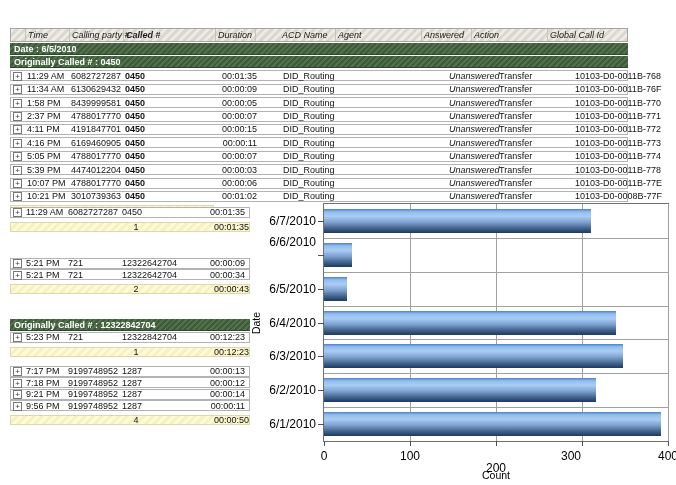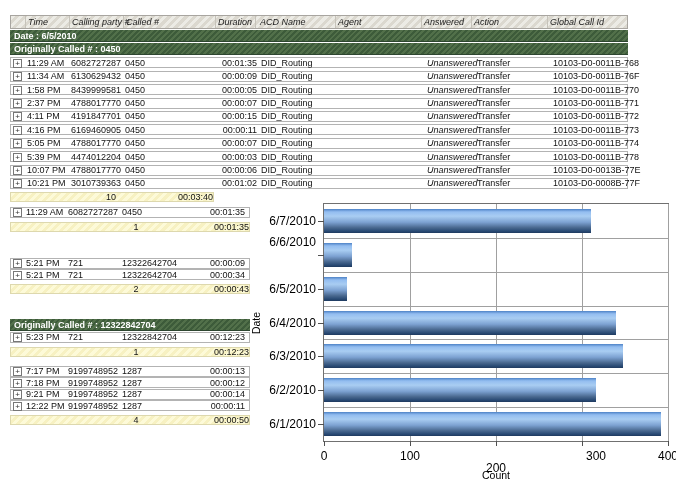--- a/index.html
+++ b/index.html
@@ -1,20 +1,20 @@
 <!DOCTYPE html>
 <html><head>
 <meta charset="utf-8">
 <style>
   html,body{margin:0;padding:0;background:#fff;}
   #app{position:relative;width:676px;height:485px;background:#fff;overflow:hidden;
        font-family:"Liberation Sans",sans-serif;color:#111;}
 
   
-  .toptable{position:absolute;left:10px;top:15px;width:618px;}
+  .toptable{position:absolute;left:10px;top:28px;width:618px;}
   .thead{display:flex;align-items:center;height:14px;border:1px solid #a8a5a0;box-sizing:border-box;
          background:repeating-linear-gradient(135deg,#ecebe5 0 3px,#dbd8cf 3px 6px);
          font-size:9px;font-style:italic;color:#222;white-space:nowrap;}
   .hcell{border-left:1px solid #c6c3ba;height:100%;display:flex;align-items:center;
          box-sizing:border-box;padding-left:2px;}
   .hcell:first-child{border-left:none;}
   .gbar{height:11px;margin-top:1px;display:flex;align-items:center;
         background:repeating-linear-gradient(135deg,#52704a 0 2px,#3d5b3a 2px 4px);
         border-bottom:1px solid #2e4630;
         color:#fff;font-size:9px;font-weight:bold;padding-left:4px;white-space:nowrap;}
@@ -22,23 +22,23 @@
         box-sizing:border-box;background:#fff;font-size:9px;white-space:nowrap;padding-left:2px;}
   .srow{display:flex;align-items:center;height:11px;margin-top:0.5px;border:1px solid #b3b3b3;
         box-sizing:border-box;background:#fff;font-size:9px;white-space:nowrap;padding-left:2px;}
   .ysum{display:flex;align-items:center;height:10px;border:1px solid #ddd8ae;box-sizing:border-box;
         background:repeating-linear-gradient(135deg,#fdfad8 0 3px,#f7f1c2 3px 6px);
         font-size:9px;white-space:nowrap;}
   .expbox{display:inline-block;width:9px;height:9px;border:1px solid #777;background:#fff;
           font-size:8px;line-height:8px;text-align:center;color:#333;box-sizing:border-box;}
   
   .c-exp{width:14px;flex:none;}  .c-time{width:44px;flex:none;}
-  .c-calling{width:54px;flex:none;} .c-called{width:92px;flex:none;}
+  .c-calling{width:54px;flex:none;} .c-called{width:92px;flex:none;font-weight:bold;}
   .c-dur{width:40px;flex:none;text-align:right;}
-  .c-acd{width:80px;flex:none;padding-left:4px;} .c-agent{width:86px;flex:none;}
+  .c-acd{width:80px;flex:none;padding-left:26px;} .c-agent{width:86px;flex:none;}
   .c-answ{width:50px;flex:none;font-style:italic;} .c-action{width:76px;flex:none;}
   .c-global{flex:1;} 
   
   .s-exp{width:13px;flex:none;} .s-time{width:42px;flex:none;}
   .s-calling{width:54px;flex:none;} .s-called{width:78px;flex:none;}
   .s-dur{flex:1;text-align:right;padding-right:4px;}
   
   .sum-sp-top{width:78px;flex:none;} .sum-cnt-top{width:44px;flex:none;text-align:center;}
   .sum-sp-sec{width:95px;flex:none;} .sum-cnt-sec{width:60px;flex:none;text-align:center;}
   .sum-dur{flex:1;text-align:right;}
@@ -184,21 +184,21 @@
         <div class="trow">
           <span class="c-exp"><span class="expbox">+</span></span>
           <span class="c-time">10:07 PM</span>
           <span class="c-calling">4788017770</span>
           <span class="c-called">0450</span>
           <span class="c-dur">00:00:06</span>
           <span class="c-acd">DID_Routing</span>
           <span class="c-agent"></span>
           <span class="c-answ">Unanswered</span>
           <span class="c-action">Transfer</span>
-          <span class="c-global">10103-D0-0013B-77E</span>
+          <span class="c-global">10103-D0-0011B-77E</span>
         </div>
         <div class="trow">
           <span class="c-exp"><span class="expbox">+</span></span>
           <span class="c-time">10:21 PM</span>
           <span class="c-calling">3010739363</span>
           <span class="c-called">0450</span>
           <span class="c-dur">00:01:02</span>
           <span class="c-acd">DID_Routing</span>
           <span class="c-agent"></span>
           <span class="c-answ">Unanswered</span>
@@ -283,21 +283,21 @@
         </div>
         <div class="srow">
           <span class="s-exp"><span class="expbox">+</span></span>
           <span class="s-time">9:21 PM</span>
           <span class="s-calling">9199748952</span>
           <span class="s-called">1287</span>
           <span class="s-dur">00:00:14</span>
         </div>
         <div class="srow">
           <span class="s-exp"><span class="expbox">+</span></span>
-          <span class="s-time">12:22 PM</span>
+          <span class="s-time">9:56 PM</span>
           <span class="s-calling">9199748952</span>
           <span class="s-called">1287</span>
           <span class="s-dur">00:00:11</span>
         </div>
         <div class="ysum" style="margin-top: 4px;">
           <span class="sum-sp-sec"></span>
           <span class="sum-cnt-sec">4</span>
           <span class="sum-dur">00:00:50</span>
         </div>
       </div>
@@ -337,18 +337,18 @@
       <div class="cbar" style="top: 208.071px; width: 337.12px;"></div>
       <div class="ylabel" style="top: 213.071px;">6/1/2010</div>
       <div class="ytick" style="top: 220.071px;"></div>
       <div class="xtick" style="left: 0px;"></div>
       <div class="xlabel" style="left: 0px;">0</div>
       <div class="xtick" style="left: 86px;"></div>
       <div class="xlabel" style="left: 86px;">100</div>
       <div class="xtick" style="left: 172px;"></div>
       <div class="xlabel" style="left: 172px; margin-top: 12px;">200</div>
       <div class="xtick" style="left: 258px;"></div>
-      <div class="xlabel" style="left: 272px;">300</div>
+      <div class="xlabel" style="left: 247px;">300</div>
       <div class="xtick" style="left: 344px;"></div>
       <div class="xlabel" style="left: 344px;">400</div>
     </div>
 
 </div>
 
 </body></html>

